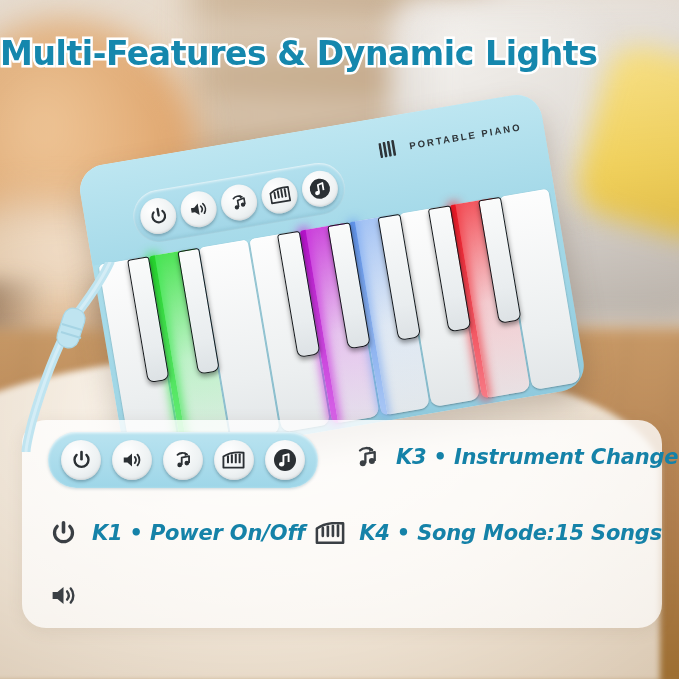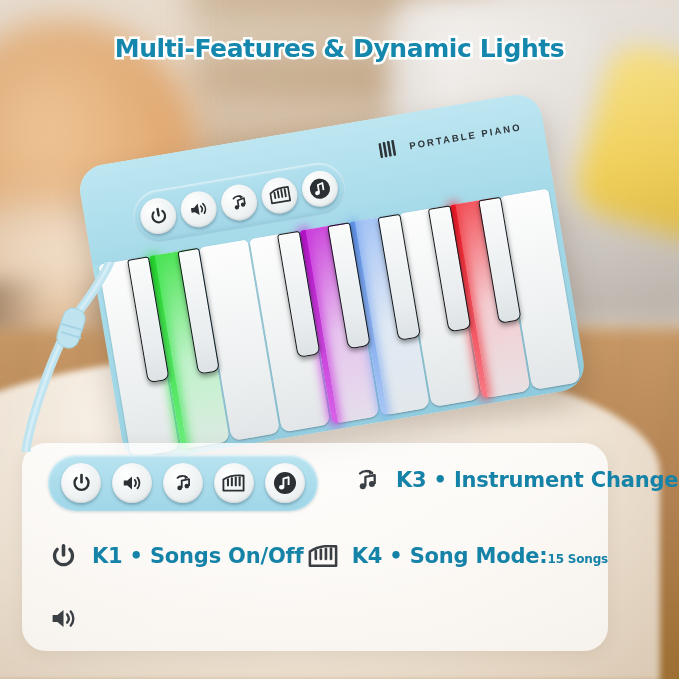--- a/index.html
+++ b/index.html
@@ -81,22 +81,22 @@
     background:radial-gradient(ellipse at 45% 20%,#fdf8f1,#f1e6d7 58%,#e4d4bf);
     filter:blur(3px);
   }
   .bg-vign{
     position:absolute;inset:0;
     background:radial-gradient(ellipse at 50% 45%,rgba(255,255,255,0) 45%,rgba(120,90,60,.12) 100%);
   }
 
   
   .headline{
-    position:absolute;left:0;right:0;top:34px;text-align:center;
-    font-size:25px;font-weight:bold;letter-spacing:-.4px;
+    position:absolute;left:0;right:0;top:34px;text-align:left;
+    font-size:33px;font-weight:bold;letter-spacing:-.4px;
     color:#1587ad;
     -webkit-text-stroke:5px #ffffff;
     paint-order:stroke fill;
     font-family:"DejaVu Sans","Liberation Sans",sans-serif;
   }
 
   
   .device-wrap{
     position:absolute;left:98px;top:128px;width:468px;height:300px;
     transform:rotate(-9.6deg);
@@ -157,45 +157,46 @@
     border-radius:3px 3px 7px 7px;
     box-shadow:0 3px 5px rgba(0,0,0,.40);
     z-index:3;
   }
 
   
   .cable{position:absolute;left:18px;top:262px;width:120px;height:190px;z-index:1;}
 
   
   .panel{
-    position:absolute;left:22px;top:443px;width:586px;height:208px;
+    position:absolute;left:22px;top:420px;width:640px;height:208px;
     border-radius:24px;
     background:linear-gradient(180deg,rgba(255,255,255,.80),rgba(255,255,255,.70));
     box-shadow:0 3px 16px rgba(120,95,70,.12);
+    font-style:italic;
   }
   .chip{
     position:absolute;left:26px;top:12px;width:270px;height:56px;border-radius:28px;
     background:linear-gradient(180deg,#b9e3f0,#9ed6e8);
     box-shadow:inset 0 1px 3px rgba(255,255,255,.8), 0 1px 3px rgba(60,110,130,.25);
     display:flex;align-items:center;justify-content:space-around;padding:0 8px;box-sizing:border-box;
   }
   .chip .dbtn{width:40px;height:40px;}
   .legend-k3{
     position:absolute;left:330px;top:22px;display:flex;align-items:center;gap:14px;
   }
   .rows{position:absolute;left:0;right:0;top:82px;}
   .row{display:flex;align-items:center;height:62px;}
   .cell{display:flex;align-items:center;gap:14px;}
   .cell.left{width:330px;padding-left:26px;box-sizing:border-box;}
   .cell.right{padding-left:4px;}
   .ltext{
     font-size:21px;font-weight:bold;color:#1582a8;white-space:nowrap;
     font-family:"DejaVu Sans","Liberation Sans",sans-serif;letter-spacing:-.2px;
   }
-  .ltext .sub{font-size:12px;}
+  .ltext .sub{font-size:21px;}
   .ico{width:30px;height:30px;flex:0 0 auto;display:flex;align-items:center;justify-content:center;}
 </style>
 </head>
 <body>
 
 <div id="stage">
 
   <div class="bg">
     <div class="bg-base"></div>
     <div class="bg-wallL"></div>
@@ -384,21 +385,21 @@
     <div class="rows">
 
       <div class="row">
         <div class="cell left">
           <span class="ico">
             <svg width="27" height="27" viewBox="0 0 24 24">
               <path d="M12 2.4v8.2" stroke="#3a3f44" stroke-width="3.2" stroke-linecap="round" fill="none"></path>
               <path d="M6.4 5.6a8 8 0 1 0 11.2 0" stroke="#3a3f44" stroke-width="2.9" stroke-linecap="round" fill="none"></path>
             </svg>
           </span>
-          <span class="ltext">K1 • Songs On/Off</span>
+          <span class="ltext">K1 • Power On/Off</span>
         </div>
         <div class="cell right">
           <span class="ico">
             <svg width="30" height="23" viewBox="0 0 26 20">
               <path d="M1.6 5.6 C8 1.2 17 0.4 24.4 1.2 L24.4 18 L1.6 18 Z" fill="none" stroke="#3a3f44" stroke-width="2.2" stroke-linejoin="round"></path>
               <g fill="#3a3f44">
                 <rect x="5.6" y="4.2" width="2.3" height="9" rx="1"></rect>
                 <rect x="10" y="3" width="2.3" height="10.2" rx="1"></rect>
                 <rect x="14.4" y="2.3" width="2.3" height="10.9" rx="1"></rect>
                 <rect x="18.8" y="2" width="2.3" height="11.2" rx="1"></rect>

